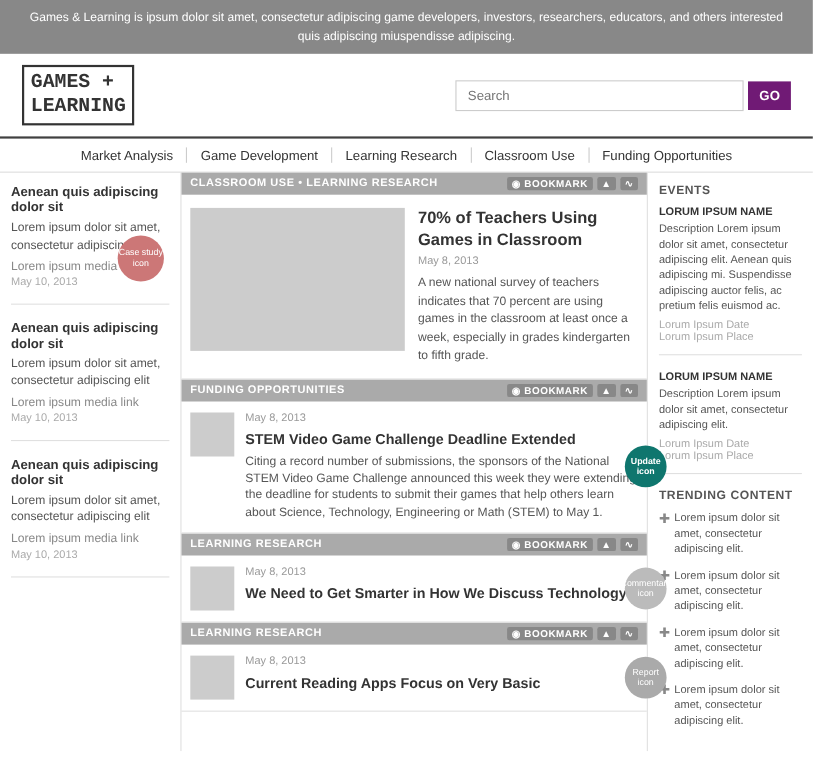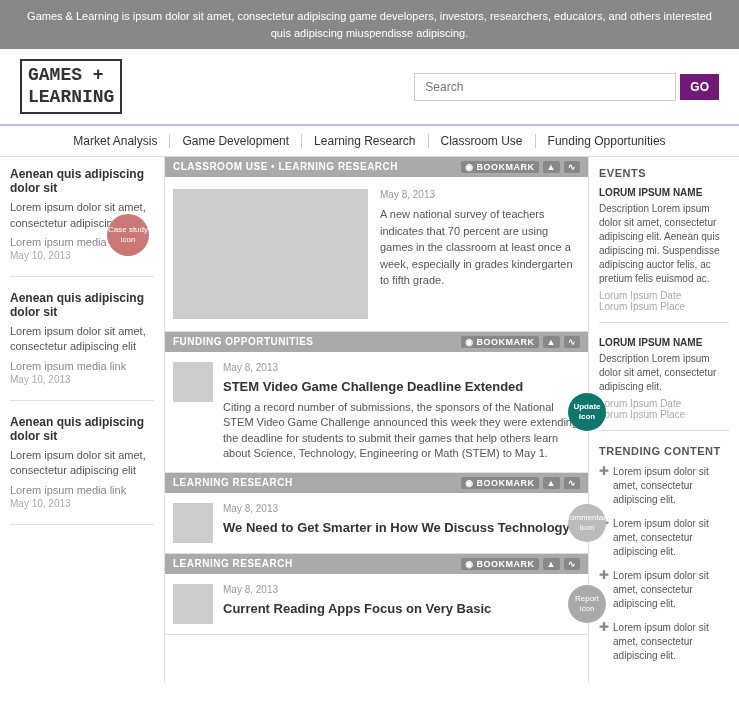--- a/index.html
+++ b/index.html
@@ -11,21 +11,21 @@
       color: #fff;
       text-align: center;
       padding: 8px 20px;
       font-size: 11px;
       line-height: 1.5;
     }
 
     
     .header {
       background: #fff;
-      border-bottom: 2px solid #c4b5fd;
+      border-bottom: 2px solid #404040;
       padding: 10px 20px;
       display: flex;
       align-items: center;
       justify-content: space-between;
     }
     .logo {
       font-family: 'Courier New', monospace;
       font-weight: bold;
       font-size: 18px;
       color: #333;
@@ -363,20 +363,21 @@
       <span class="section-header-label">CLASSROOM USE • LEARNING RESEARCH</span>
       <div class="icons">
         <span class="bookmark-icon">◉ BOOKMARK</span>
         <span class="share-icon">▲</span>
         <span class="rss-icon">∿</span>
       </div>
     </div>
     <div class="article-block">
       <div class="article-thumb"></div>
       <div class="article-content">
+        <h3>70% of Teachers Using Games in Classroom</h3>
         <div class="article-date">May 8, 2013</div>
         <p>A new national survey of teachers indicates that 70 percent are using games in the classroom at least once a week, especially in grades kindergarten to fifth grade.</p>
       </div>
     </div>
 
     <div class="section-header">
       <span class="section-header-label">FUNDING OPPORTUNITIES</span>
       <div class="icons">
         <span class="bookmark-icon">◉ BOOKMARK</span>
         <span class="share-icon">▲</span>

